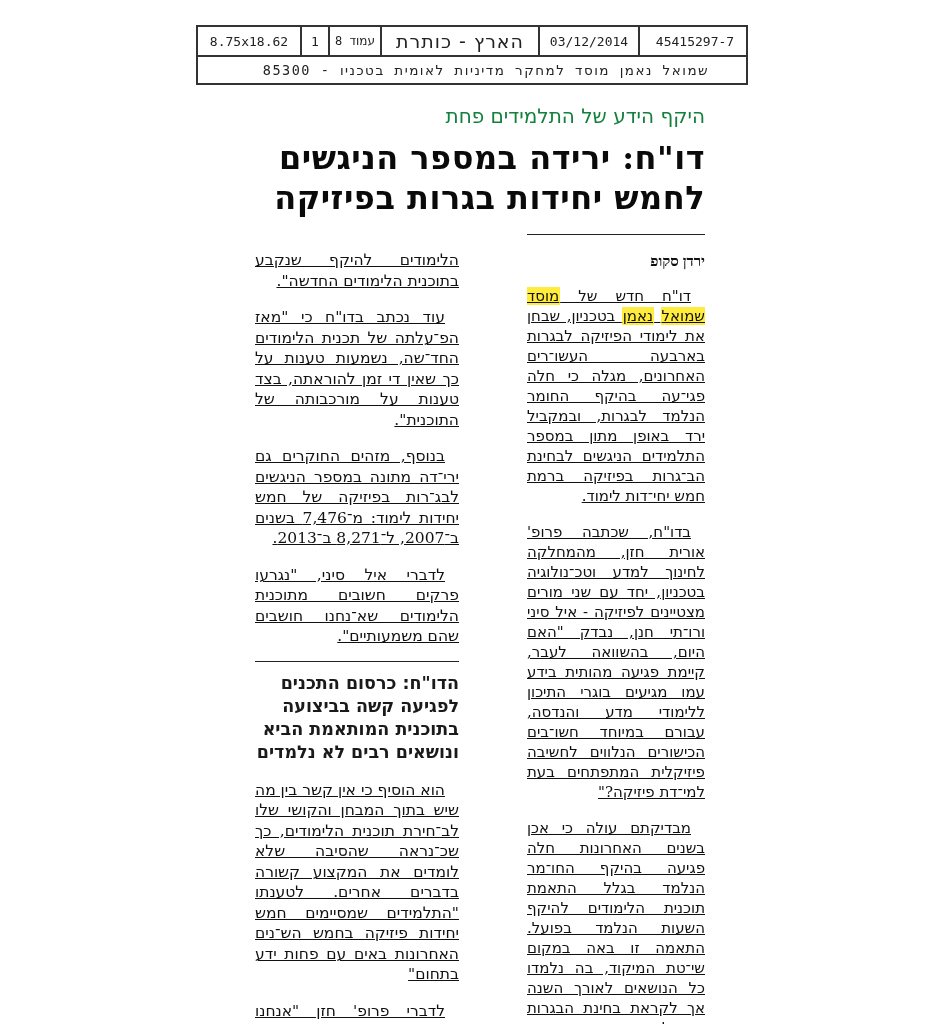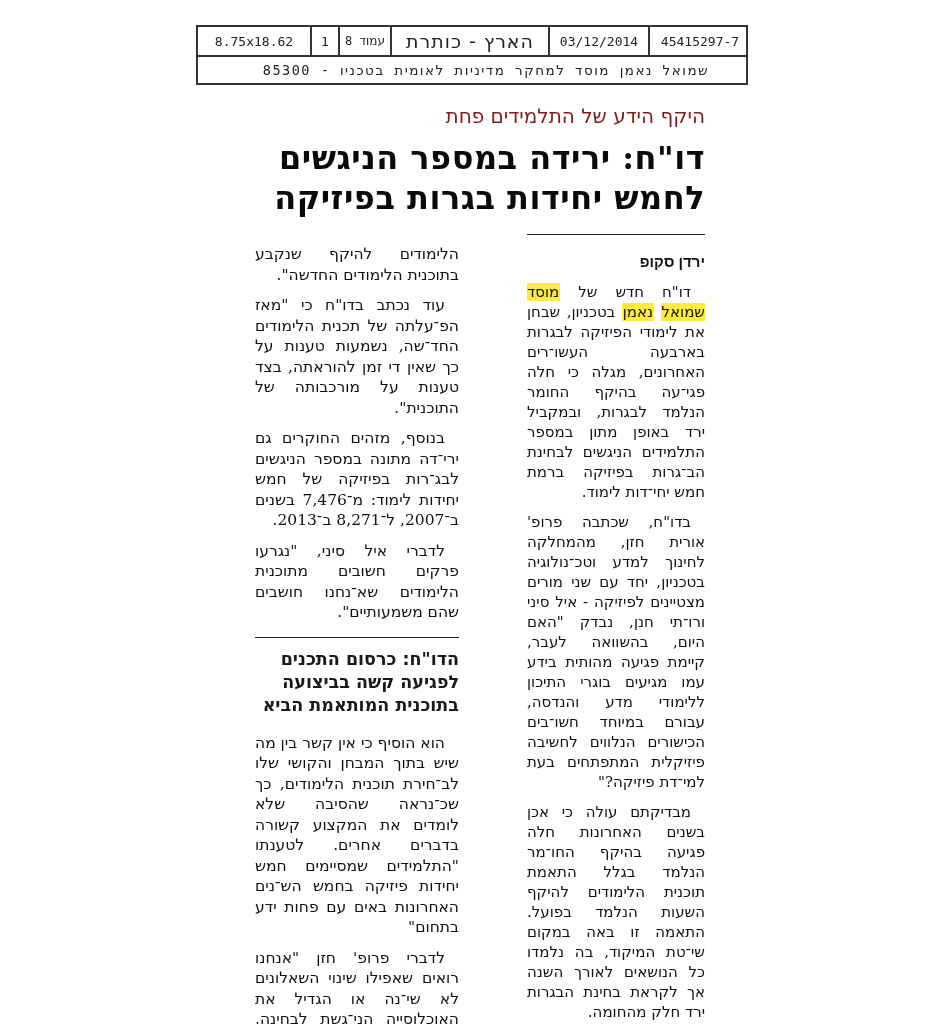--- a/index.html
+++ b/index.html
@@ -23,60 +23,61 @@
     border:2px solid #333;border-bottom:none;
     height:28px;align-items:stretch;
   }
   .clip-cell{
     display:flex;align-items:center;justify-content:center;
     font-size:13px;white-space:nowrap;
     border-right:2px solid #333;
     padding:0 4px;box-sizing:border-box;
   }
   .clip-cell:last-child{border-right:none;padding-left:8px;}
-  .c-size{width:114px;}
+  .c-size{width:104px;}
   .c-col{width:28px;}
   .c-page{width:52px;direction:rtl;font-size:12px;}
   .c-pub{width:158px;font-family:"DejaVu Sans","Liberation Sans",sans-serif;font-weight:normal;font-size:19px;direction:rtl;letter-spacing:1px;}
   .c-date{width:100px;}
   .c-id{flex:1;}
   .clip-row2{
     border:2px solid #333;
     height:26px;
     display:flex;align-items:center;justify-content:center;
     font-size:13.5px;letter-spacing:1.5px;
     direction:rtl;white-space:nowrap;padding-left:28px;
   }
   
   .article{
     position:absolute;top:104px;left:255px;width:450px;
     direction:rtl;text-align:right;
   }
   .kicker{
     font-family:"DejaVu Sans","Liberation Sans",sans-serif;
-    font-size:20px;color:#7f1d1d;margin:0 0 10px 0;
+    font-size:20px;color:#15803d;margin:0 0 10px 0;
   }
   .headline{
     font-weight:bold;font-size:32px;line-height:40px;
     color:#0a0a0a;margin:0 0 16px 0;letter-spacing:0.5px;
   }
   .columns{
     display:flex;justify-content:space-between;align-items:flex-start;
   }
   .col-right{width:178px;}
   .col-left{width:204px;}
   .rule{height:0;border-top:1px solid #222;margin:0 0 6px 0;}
   .byline{
     font-weight:bold;font-size:15px;margin:18px 0 12px 0;
-    font-family:Liberation Sans, sans-serif;
+    font-family:Liberation Serif, serif;
   }
   .para{
-    margin:10px 0 8px 0;
+    margin:16px 0 8px 0;
     font-size:15px;line-height:20px;
     text-align:justify;
+    text-decoration:underline;
   }
   .col-left .para{font-size:15.5px;line-height:20.5px;}
   .para.indent{text-indent:14px;}
   .hl{padding:0 1px;}
   .pullquote-block{margin:14px 0 16px 0;}
   .pullquote{
     font-family:"DejaVu Sans","Liberation Sans",sans-serif;
     font-weight:bold;font-size:17.5px;line-height:23px;
     color:#1a1a1a;margin-top:10px;
   }
@@ -124,20 +125,21 @@
             <p class="para indent"><span>עוד נכתב בדו"ח כי "מאז הפ־עלתה של תכנית הלימודים החד־שה, נשמעות טענות על כך שאין די זמן להוראתה, בצד טענות על מורכבותה של התוכנית".</span></p>
             <p class="para indent"><span>בנוסף, מזהים החוקרים גם ירי־דה מתונה במספר הניגשים לבג־רות בפיזיקה של חמש יחידות לימוד: מ־7,476 בשנים ב־2007, ל־8,271 ב־2013.</span></p>
             <p class="para indent"><span>לדברי איל סיני, "נגרעו פרקים חשובים מתוכנית הלימודים שא־נחנו חושבים שהם משמעותיים".</span></p>
           </div>
         <div class="pullquote-block">
           <div class="rule"></div>
           <div class="pullquote">
               <div>הדו"ח: כרסום התכנים</div>
               <div>לפגיעה קשה בביצועה</div>
               <div>בתוכנית המותאמת הביא</div>
+              <div>ונושאים רבים לא נלמדים</div>
             </div>
         </div>
         <div>
             <p class="para indent"><span>הוא הוסיף כי אין קשר בין מה שיש בתוך המבחן והקושי שלו לב־חירת תוכנית הלימודים, כך שכ־נראה שהסיבה שלא לומדים את המקצוע קשורה בדברים אחרים. לטענתו "התלמידים שמסיימים חמש יחידות פיזיקה בחמש הש־נים האחרונות באים עם פחות ידע בתחום"</span></p>
             <p class="para indent"><span>לדברי פרופ' חזן "אנחנו רואים שאפילו שינוי השאלונים לא שי־נה או הגדיל את האוכלוסייה הני־גשת לבחינה, אז צריך לחשוב מה אנחנו רוצים להשיג והאם הבחי־נות הן שצריכות לעצב את הוראת המקצוע".</span></p>
           </div>
       </div>
 
     </div>
   </div>

